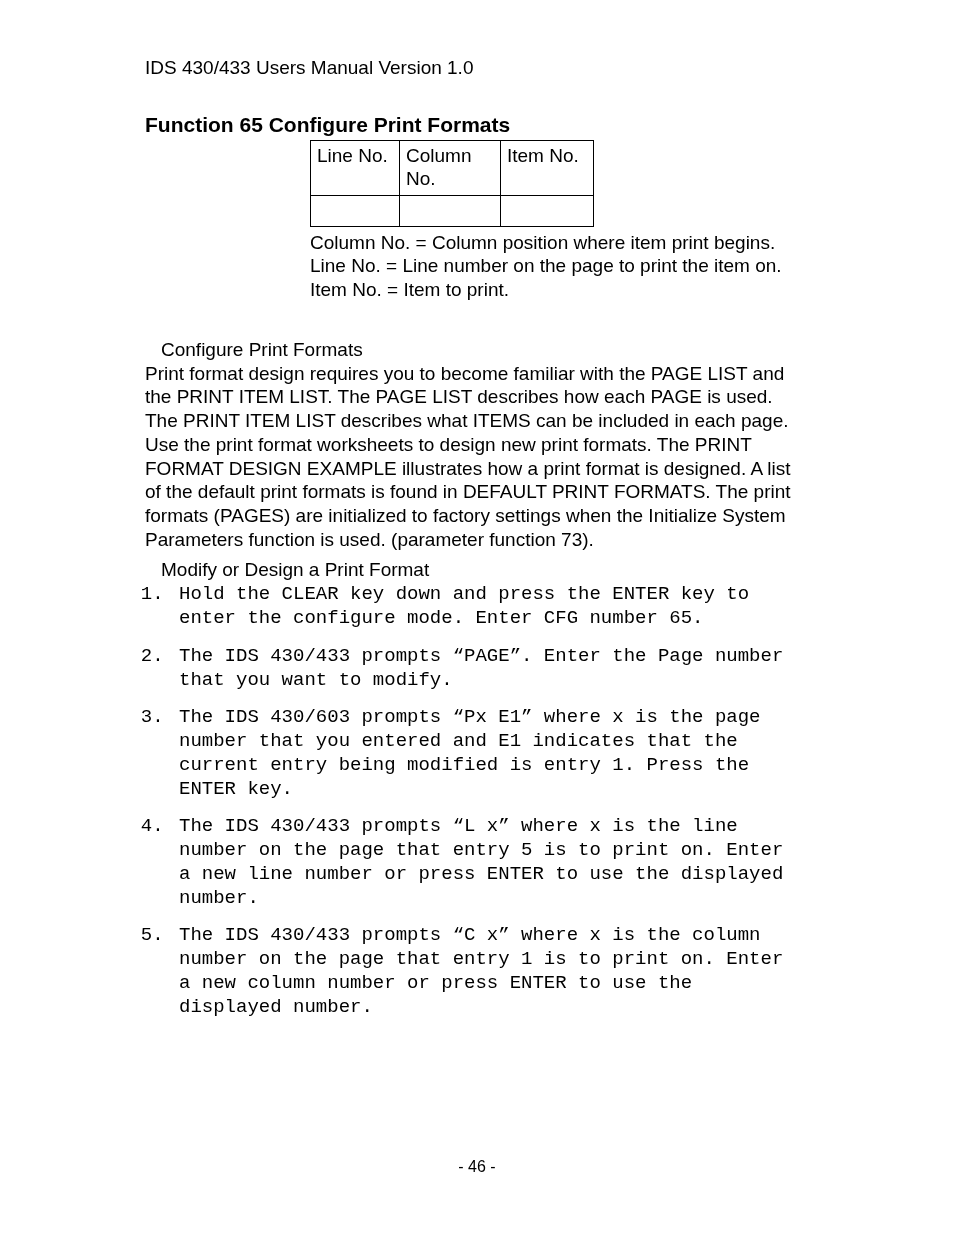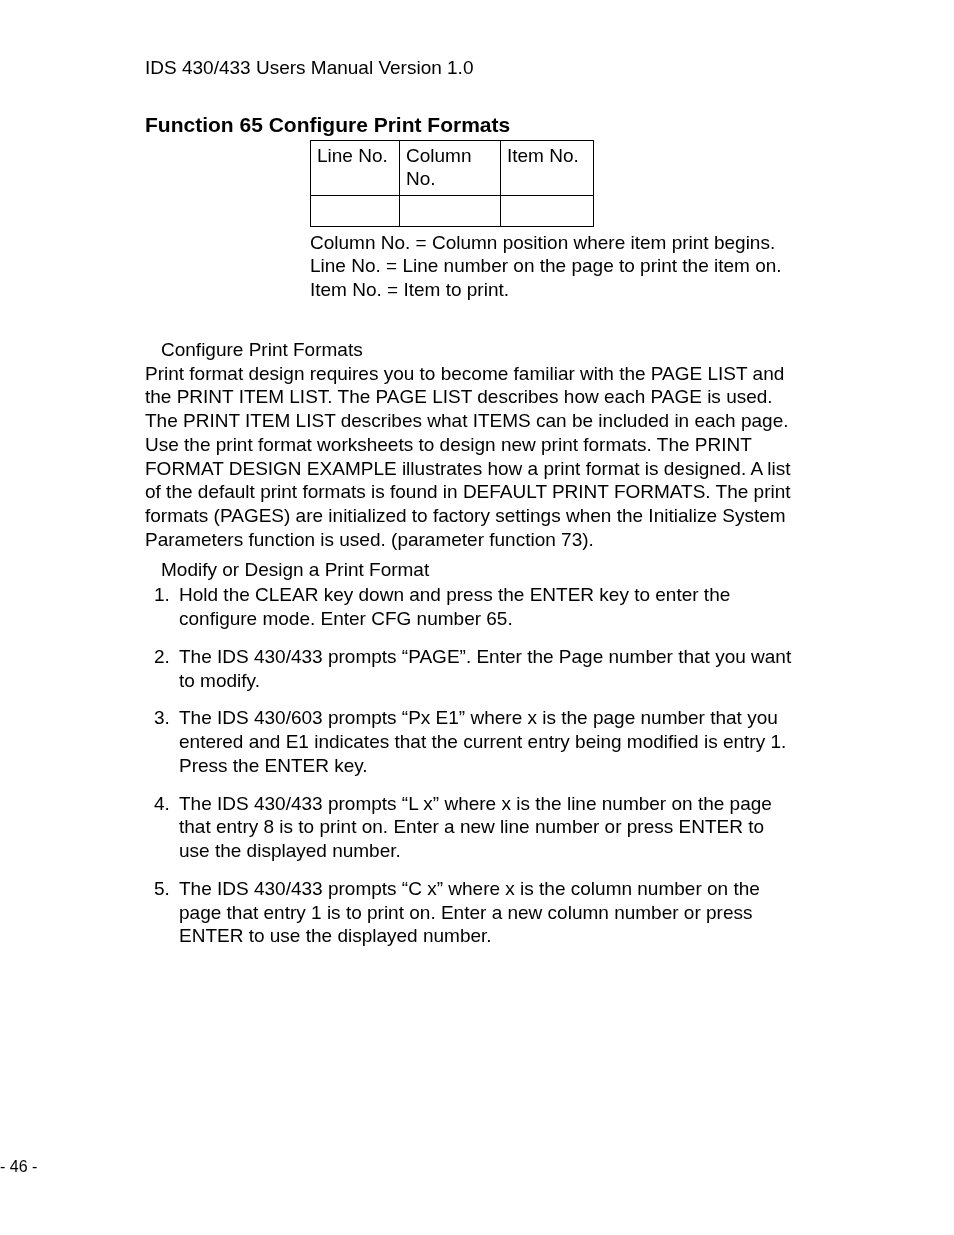--- a/index.html
+++ b/index.html
@@ -56,30 +56,32 @@
   .subhead {
     font-weight: normal;
     margin: 0 0 0 16px;
   }
   .para {
     margin: 0 0 6px 0;
   }
   ol.steps {
     margin: 2px 12px 0 0;
     padding-left: 30px;
+    font-family: Liberation Mono, monospace;
   }
   ol.steps li {
     margin-bottom: 14px;
     padding-left: 4px;
   }
   .footer {
     position: absolute;
     bottom: 58px;
     left: 0;
     width: 100%;
+    text-align: center;
     font-size: 16px;
   }
 </style>
 </head>
 <body>
 
 <div class="page">
 
   <div class="running-header">IDS 430/433 Users Manual Version 1.0</div>
 
@@ -108,19 +110,19 @@
   </div>
 
   <div class="subhead">Configure Print Formats</div>
   <p class="para">Print format design requires you to become familiar with the PAGE LIST and the PRINT ITEM LIST. The PAGE LIST describes how each PAGE is used. The PRINT ITEM LIST describes what ITEMS can be included in each page. Use the print format worksheets to design new print formats. The PRINT FORMAT DESIGN EXAMPLE illustrates how a print format is designed. A list of the default print formats is found in DEFAULT PRINT FORMATS. The print formats (PAGES) are initialized to factory settings when the Initialize System Parameters function is used. (parameter function 73).</p>
 
   <div class="subhead">Modify or Design a Print Format</div>
   <ol class="steps">
     <li>Hold the CLEAR key down and press the ENTER key to enter the configure mode.  Enter CFG number 65.</li>
     <li>The IDS 430/433 prompts  “PAGE”. Enter the Page number that you want to modify.</li>
     <li>The IDS 430/603 prompts “Px E1” where x is the page number that you entered and E1 indicates that the current entry being modified is entry 1. Press the ENTER key.</li>
-    <li>The IDS 430/433 prompts “L   x” where x is the line number on the page that entry 8 is to print on.  Enter a new line number or press ENTER to use the displayed number.</li>
+    <li>The IDS 430/433 prompts “L   x” where x is the line number on the page that entry 5 is to print on.  Enter a new line number or press ENTER to use the displayed number.</li>
     <li>The IDS 430/433 prompts “C   x” where x is the column number on the page that entry 1 is to print on. Enter a new column number or press ENTER to use the displayed number.</li>
   </ol>
 
 </div>
 
 <div class="footer">- 46 -</div>
 
 </body></html>

